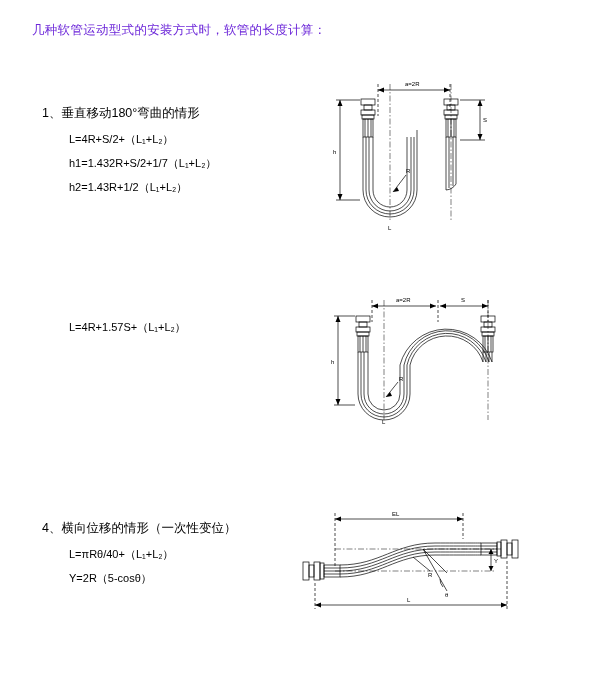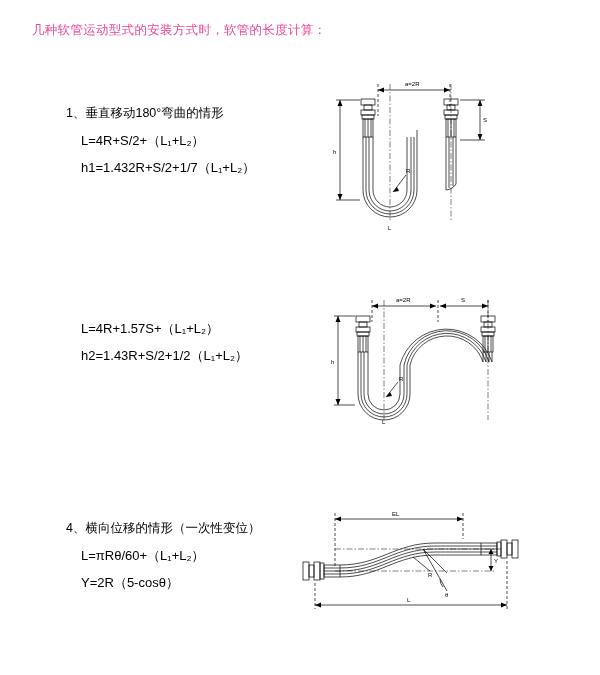--- a/index.html
+++ b/index.html
@@ -19,61 +19,62 @@
     position: relative;
     width: 600px;
     height: 675px;
   }
   .heading {
     position: absolute;
     left: 32px;
     top: 22px;
     font-size: 12.5px;
     letter-spacing: 0.3px;
-    color: #ec4899;
+    color: #6d28d9;
     white-space: nowrap;
   }
   .section {
     position: absolute;
     left: 0;
     width: 600px;
   }
   .sec-text {
     position: absolute;
-    left: 66px;
+    left: 42px;
     width: 260px;
   }
   .sec-title {
     font-size: 12.5px;
     white-space: nowrap;
     margin-bottom: 10px;
   }
   .formula {
-    font-size: 13px;
+    font-size: 11px;
     white-space: nowrap;
-    margin-left: 15px;
+    margin-left: 27px;
     margin-bottom: 9px;
   }
   .fig {
     position: absolute;
   }
   .fig svg { display: block; }
 </style>
 </head>
 <body>
 
 <div class="page">
 
   <div class="heading">几种软管运动型式的安装方式时，软管的长度计算：</div>
 
   <div class="section" style="top:105px;">
     <div class="sec-text">
       <div class="sec-title">1、垂直移动180°弯曲的情形</div>
       <div class="formula">L=4R+S/2+（L₁+L₂）</div>
       <div class="formula">h1=1.432R+S/2+1/7（L₁+L₂）</div>
+      <div class="formula">h2=1.43R+1/2（L₁+L₂）</div>
     </div>
 
     <div class="fig" style="left:320px; top:-35px;">
       <svg width="200" height="190" viewBox="0 0 200 190">
         <g stroke="#000" fill="none" stroke-width="0.7">
 
           <line x1="58" y1="20" x2="130" y2="20"></line>
           <path d="M58 20 l6 -2.5 v5 z" fill="#000" stroke="none"></path>
           <path d="M130 20 l-6 -2.5 v5 z" fill="#000" stroke="none"></path>
           <line x1="58" y1="14" x2="58" y2="46" stroke-dasharray="3,2"></line>
@@ -134,21 +135,20 @@
           <text x="68" y="160" font-size="6" fill="#000" stroke="none" font-family="Liberation Sans, sans-serif">L</text>
           <line x1="70" y1="152" x2="70" y2="148" stroke="none"></line>
         </g>
       </svg>
     </div>
   </div>
 
   <div class="section" style="top:320px;">
     <div class="sec-text">
       <div class="formula">L=4R+1.57S+（L₁+L₂）</div>
-      <div class="formula">h2=1.43R+S/2+1/2（L₁+L₂）</div>
     </div>
 
     <div class="fig" style="left:320px; top:-30px;">
       <svg width="200" height="160" viewBox="0 0 200 160">
         <g stroke="#000" fill="none" stroke-width="0.7">
 
           <line x1="52" y1="16" x2="116" y2="16"></line>
           <path d="M52 16 l6 -2.5 v5 z" fill="#000" stroke="none"></path>
           <path d="M116 16 l-6 -2.5 v5 z" fill="#000" stroke="none"></path>
           <text x="76" y="12" font-size="6" fill="#000" stroke="none" font-family="Liberation Sans, sans-serif">a=2R</text>
@@ -201,21 +201,21 @@
 
           <text x="62" y="134" font-size="6" fill="#000" stroke="none" font-family="Liberation Sans, sans-serif">L</text>
         </g>
       </svg>
     </div>
   </div>
 
   <div class="section" style="top:520px;">
     <div class="sec-text">
       <div class="sec-title">4、横向位移的情形（一次性变位）</div>
-      <div class="formula">L=πRθ/60+（L₁+L₂）</div>
+      <div class="formula">L=πRθ/40+（L₁+L₂）</div>
       <div class="formula">Y=2R（5-cosθ）</div>
     </div>
 
     <div class="fig" style="left:295px; top:-15px;">
       <svg width="230" height="130" viewBox="0 0 230 130">
         <g stroke="#000" fill="none" stroke-width="0.7">
 
           <line x1="40" y1="14" x2="168" y2="14"></line>
           <path d="M40 14 l6 -2.5 v5 z" fill="#000" stroke="none"></path>
           <path d="M168 14 l-6 -2.5 v5 z" fill="#000" stroke="none"></path>

